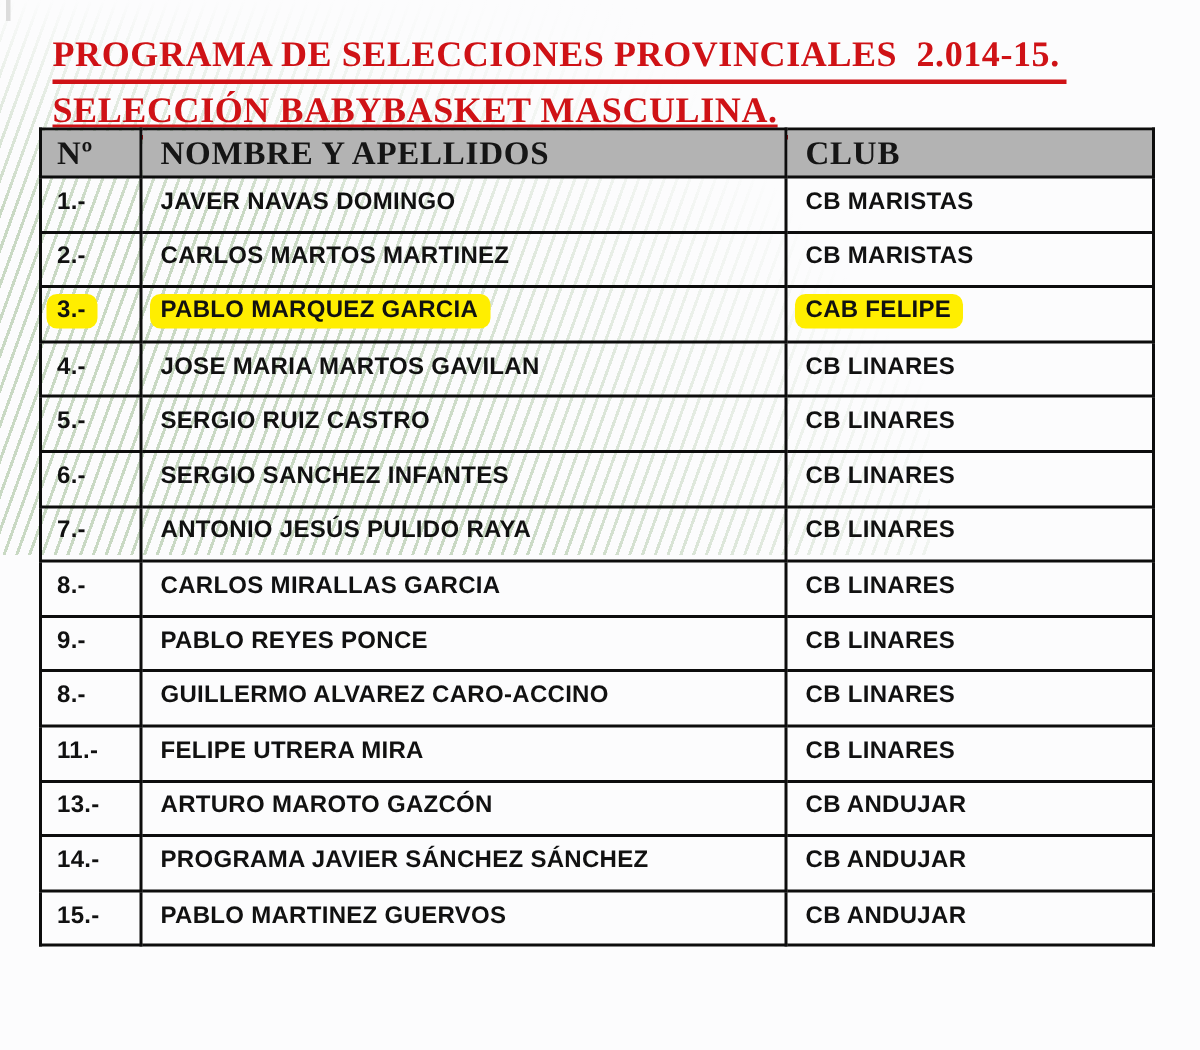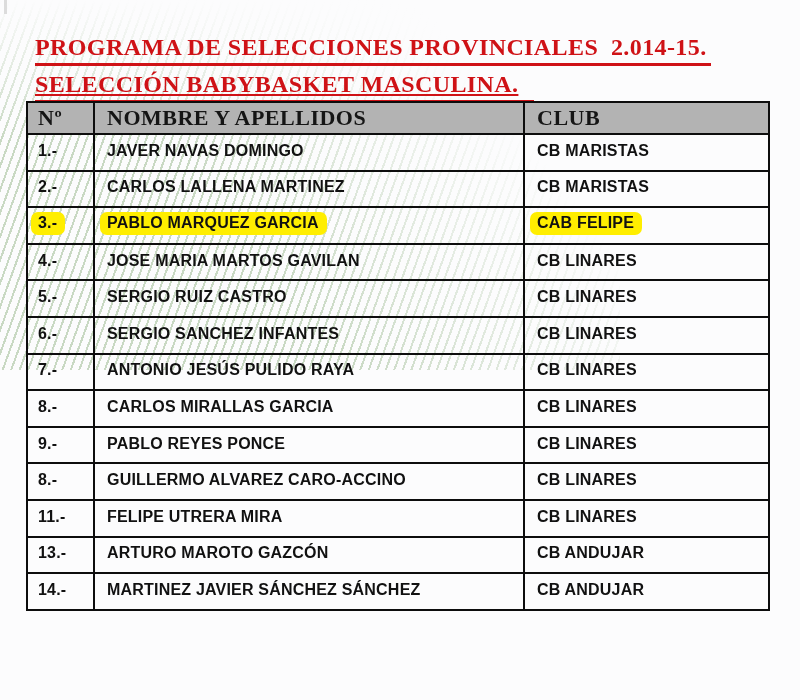--- a/index.html
+++ b/index.html
@@ -31,39 +31,39 @@
   }
   
   .scan-artifact{
     position:absolute;left:4px;top:0;width:3px;height:14px;
     background:#dcdcdc;z-index:0;
   }
 
   .doc{position:absolute;inset:0;z-index:1;}
 
   .title-block{
-    position:absolute;left:35px;top:34px;
+    position:absolute;left:35px;top:24px;
     font-family:"Liberation Serif",serif;
     font-weight:700;
     font-size:24px;
     color:var(--title-red);
     letter-spacing:.4px;
   }
   .title-line{
     display:inline-block;
     white-space:pre;
     border-bottom:3px solid var(--title-red);
     padding-bottom:2px;
     line-height:27px;
   }
   .title-line.l1{padding-right:4px;margin-bottom:5px;}
   .title-line.l2{padding-right:16px;text-decoration:underline;}
 
   table.roster{
-    position:absolute;left:26px;top:101px;
+    position:absolute;left:26px;top:85px;
     width:742px;
     border-collapse:collapse;
     table-layout:fixed;
   }
   table.roster col.c-num{width:67px;}
   table.roster col.c-name{width:430px;}
   table.roster col.c-club{width:245px;}
   table.roster th, table.roster td{
     border:2px solid var(--border-black);
     vertical-align:middle;
@@ -125,21 +125,21 @@
       </tr>
     </thead>
     <tbody>
         <tr>
     <td class="d-num"><span class="cell-text">1.-</span></td>
     <td class="d-name"><span class="cell-text">JAVER NAVAS DOMINGO</span></td>
     <td class="d-club"><span class="cell-text">CB MARISTAS</span></td>
   </tr>
         <tr>
     <td class="d-num"><span class="cell-text">2.-</span></td>
-    <td class="d-name"><span class="cell-text">CARLOS LALLENA MARTINEZ</span></td>
+    <td class="d-name"><span class="cell-text">CARLOS MARTOS MARTINEZ</span></td>
     <td class="d-club"><span class="cell-text">CB MARISTAS</span></td>
   </tr>
         <tr>
     <td class="d-num"><span class="cell-text hl">3.-</span></td>
     <td class="d-name"><span class="cell-text hl">PABLO MARQUEZ GARCIA</span></td>
     <td class="d-club"><span class="cell-text hl">CAB FELIPE</span></td>
   </tr>
         <tr>
     <td class="d-num"><span class="cell-text">4.-</span></td>
     <td class="d-name"><span class="cell-text">JOSE MARIA MARTOS GAVILAN</span></td>
@@ -180,19 +180,24 @@
     <td class="d-name"><span class="cell-text">FELIPE UTRERA MIRA</span></td>
     <td class="d-club"><span class="cell-text">CB LINARES</span></td>
   </tr>
         <tr>
     <td class="d-num"><span class="cell-text">13.-</span></td>
     <td class="d-name"><span class="cell-text">ARTURO MAROTO GAZCÓN</span></td>
     <td class="d-club"><span class="cell-text">CB ANDUJAR</span></td>
   </tr>
         <tr>
     <td class="d-num"><span class="cell-text">14.-</span></td>
-    <td class="d-name"><span class="cell-text">MARTINEZ JAVIER SÁNCHEZ SÁNCHEZ</span></td>
+    <td class="d-name"><span class="cell-text">PROGRAMA JAVIER SÁNCHEZ SÁNCHEZ</span></td>
+    <td class="d-club"><span class="cell-text">CB ANDUJAR</span></td>
+  </tr>
+        <tr>
+    <td class="d-num"><span class="cell-text">15.-</span></td>
+    <td class="d-name"><span class="cell-text">PABLO MARTINEZ GUERVOS</span></td>
     <td class="d-club"><span class="cell-text">CB ANDUJAR</span></td>
   </tr>
       </tbody>
   </table>
 
 </div>
 
 </body></html>

